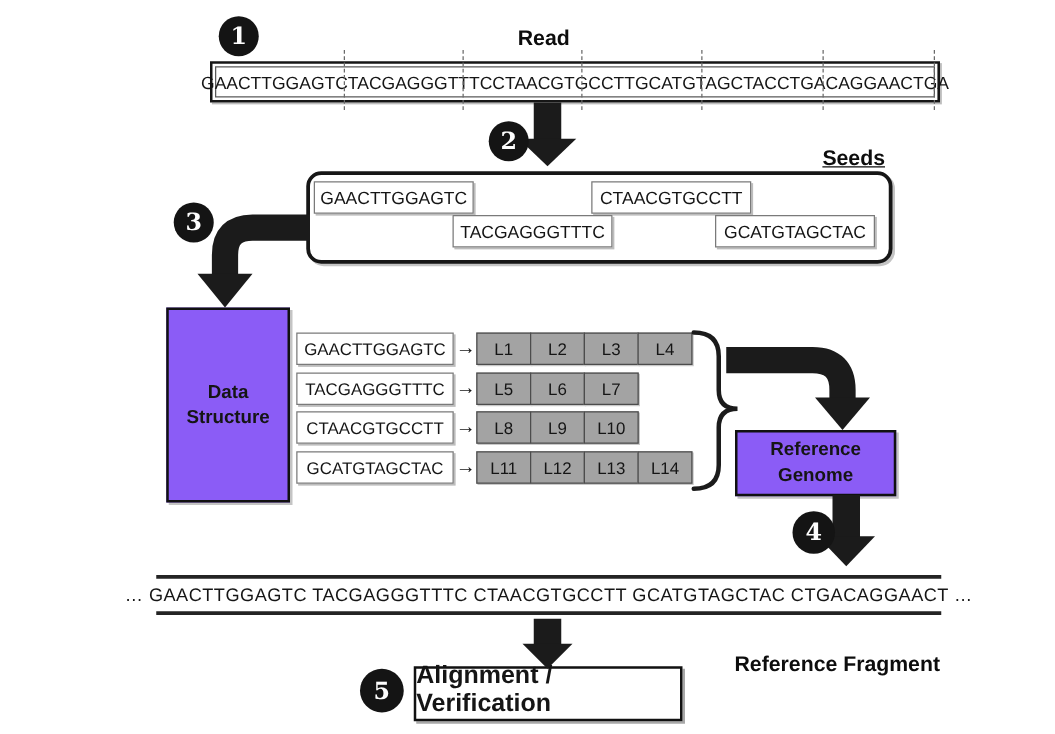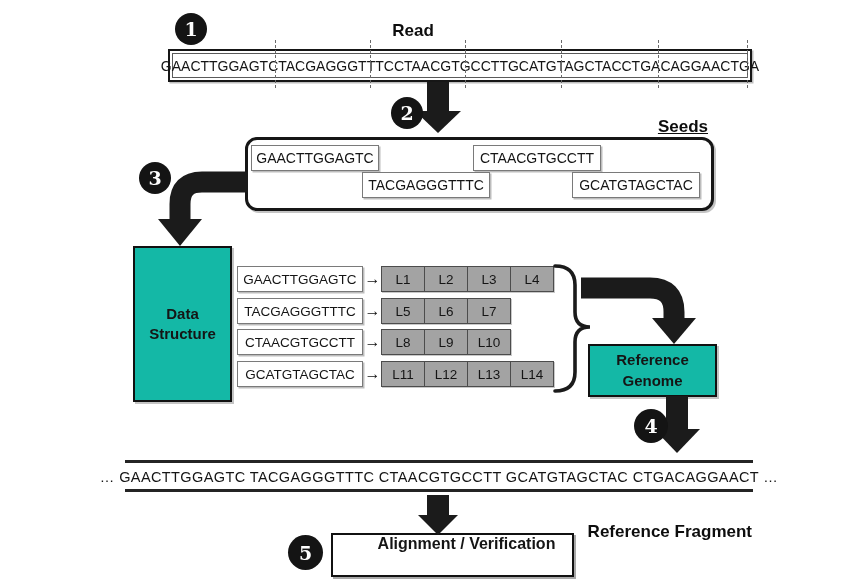--- a/index.html
+++ b/index.html
@@ -33,21 +33,21 @@
     border:3px solid #161616;border-radius:12px;background:#fff;
     box-shadow:2px 2px 0 #c4c4c4;z-index:1;
   }
   .seed{
     position:absolute;height:24px;border:1px solid #7a7a7a;background:#fff;
     box-shadow:1.5px 1.5px 0 #bdbdbd;
     display:flex;align-items:center;justify-content:center;font-size:14px;z-index:2;
   }
   
   .struct-box{
-    position:absolute;border:2.5px solid #111;background:#14b8a6;z-index:2;
+    position:absolute;border:2.5px solid #111;background:#8b5cf6;z-index:2;
     display:flex;flex-direction:column;align-items:center;justify-content:center;
     font-weight:bold;font-size:15px;line-height:1.35;box-shadow:2px 2px 0 #c4c4c4;
   }
   
   .loc-row{position:absolute;left:237px;display:flex;align-items:center;height:26px;z-index:2;}
   .kmer-box{
     width:124px;height:24px;border:1px solid #7a7a7a;background:#fff;
     box-shadow:1.5px 1.5px 0 #bdbdbd;
     display:flex;align-items:center;justify-content:center;font-size:13.5px;flex:none;
   }
@@ -61,34 +61,34 @@
   .frag-line{position:absolute;left:125px;width:628px;height:3px;background:#242424;z-index:2;}
   .frag-text{
     position:absolute;left:125px;top:464px;width:628px;height:25px;
     display:flex;align-items:center;justify-content:center;
     font-size:14.5px;letter-spacing:0.4px;white-space:nowrap;z-index:2;
   }
   
   .align-box{
     position:absolute;left:331px;top:533px;width:211px;height:40px;
     border:2.5px solid #111;background:#fff;box-shadow:2px 2px 0 #a8a8a8;
-    display:flex;align-items:flex-start;justify-content:center;
-    font-weight:bold;font-size:16px;z-index:2;padding-left:28px;
+    display:flex;align-items:flex-end;justify-content:center;
+    font-weight:bold;font-size:20px;z-index:2;
   }
   svg.overlay{position:absolute;left:0;top:0;z-index:3;}
 </style>
 </head>
 <body>
 
 <div id="canvas">
 
   <div class="step-badge" style="left:175px;top:13px;">
       <span>1</span>
     </div>
-  <div class="title" style="left:368px;top:21px;width:90px;text-align:center;">Read</div>
+  <div class="title" style="left:390px;top:21px;width:90px;text-align:center;">Read</div>
 
   <div class="read-box">
     <span>GAACTTGGAGTCTACGAGGGTTTCCTAACGTGCCTTGCATGTAGCTACCTGACAGGAACTGA</span>
   </div>
 
   <div class="tick" style="left:275px;"></div>
   <div class="tick" style="left:370px;"></div>
   <div class="tick" style="left:465px;"></div>
   <div class="tick" style="left:561px;"></div>
   <div class="tick" style="left:658px;"></div>

